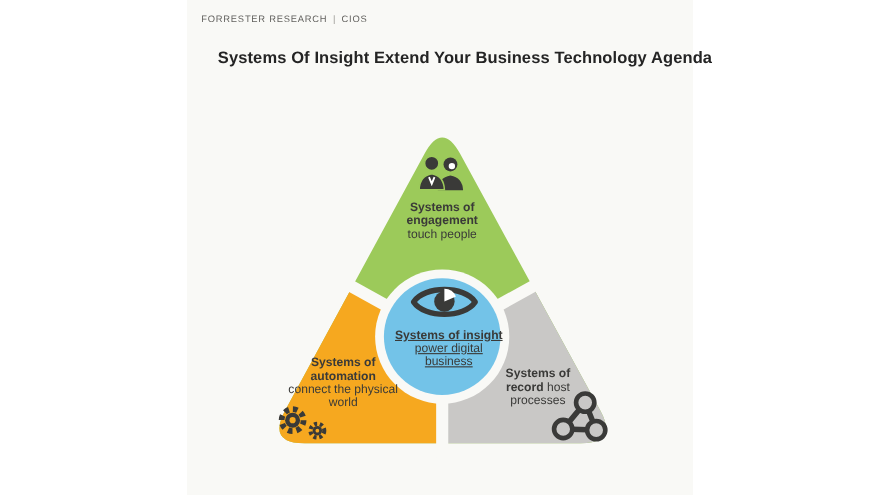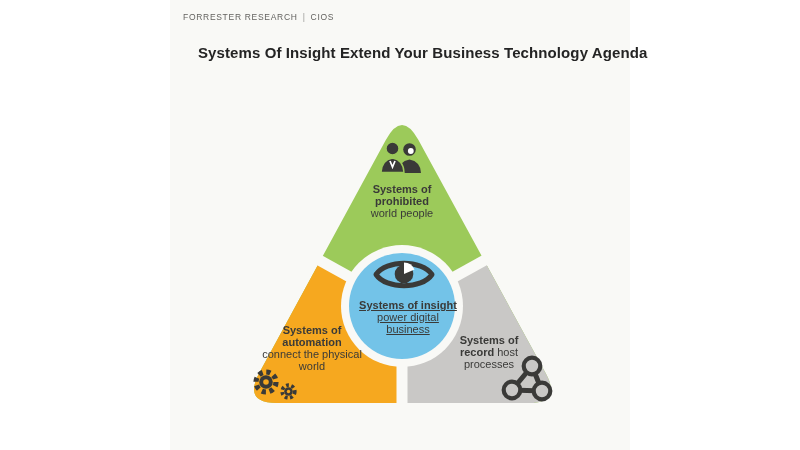--- a/index.html
+++ b/index.html
@@ -93,22 +93,22 @@
             <line x1="277" y1="280" x2="307" y2="281"></line>
             <line x1="307" y1="281" x2="297" y2="256"></line>
           </g>
           <circle cx="297" cy="256" r="8.3" stroke="#3a3a38" stroke-width="4.2" fill="#c9c8c6"></circle>
           <circle cx="277" cy="280" r="8.3" stroke="#3a3a38" stroke-width="4.2" fill="#c9c8c6"></circle>
           <circle cx="307" cy="281" r="8.3" stroke="#3a3a38" stroke-width="4.2" fill="#c9c8c6"></circle>
         </g>
       </svg>
 
       <div class="seg-label lbl-engagement">
-        <p class="b">Systems of prohibited</p>
-        <p>world people</p>
+        <p class="b">Systems of engagement</p>
+        <p>touch people</p>
       </div>
 
       <div class="seg-label lbl-insight">
         <p class="b">Systems of insight</p>
         <p class="narrow">power digital business</p>
       </div>
 
       <div class="seg-label lbl-record">
         <p><span class="b">Systems of record</span>
           <span>host processes</span></p>

